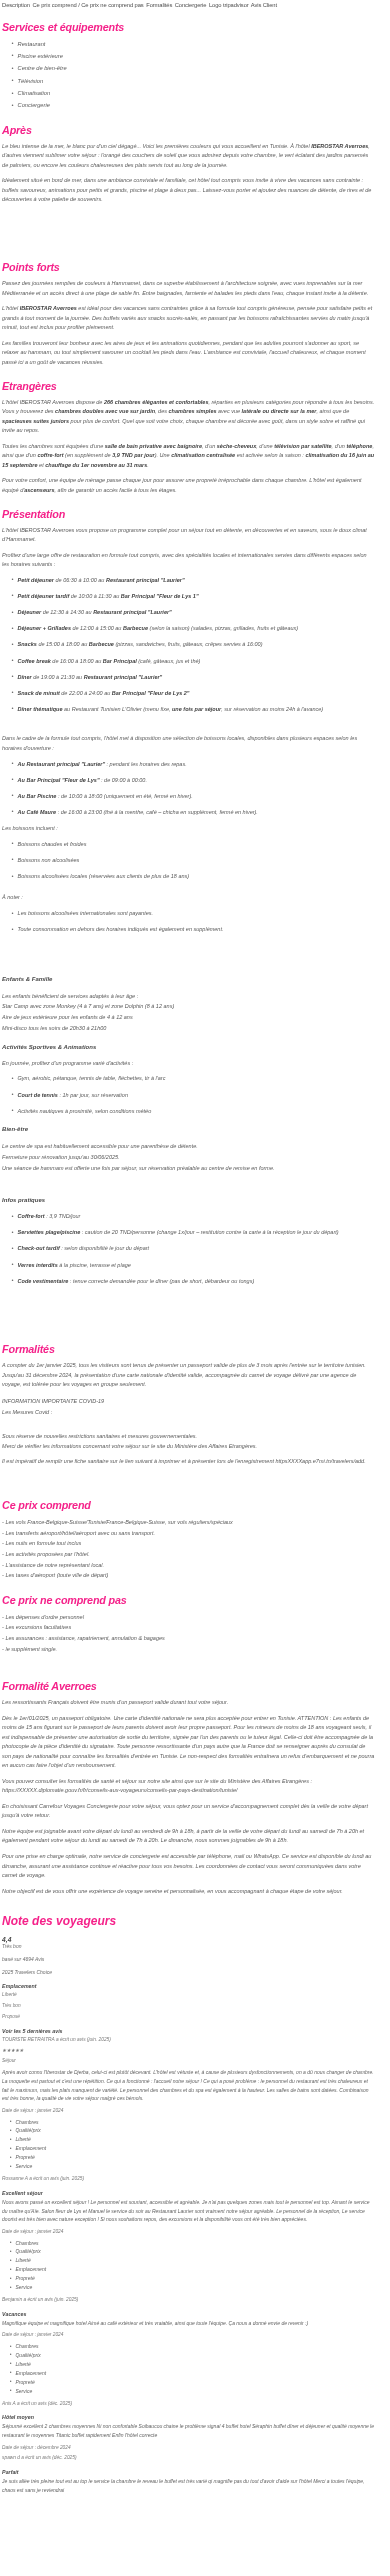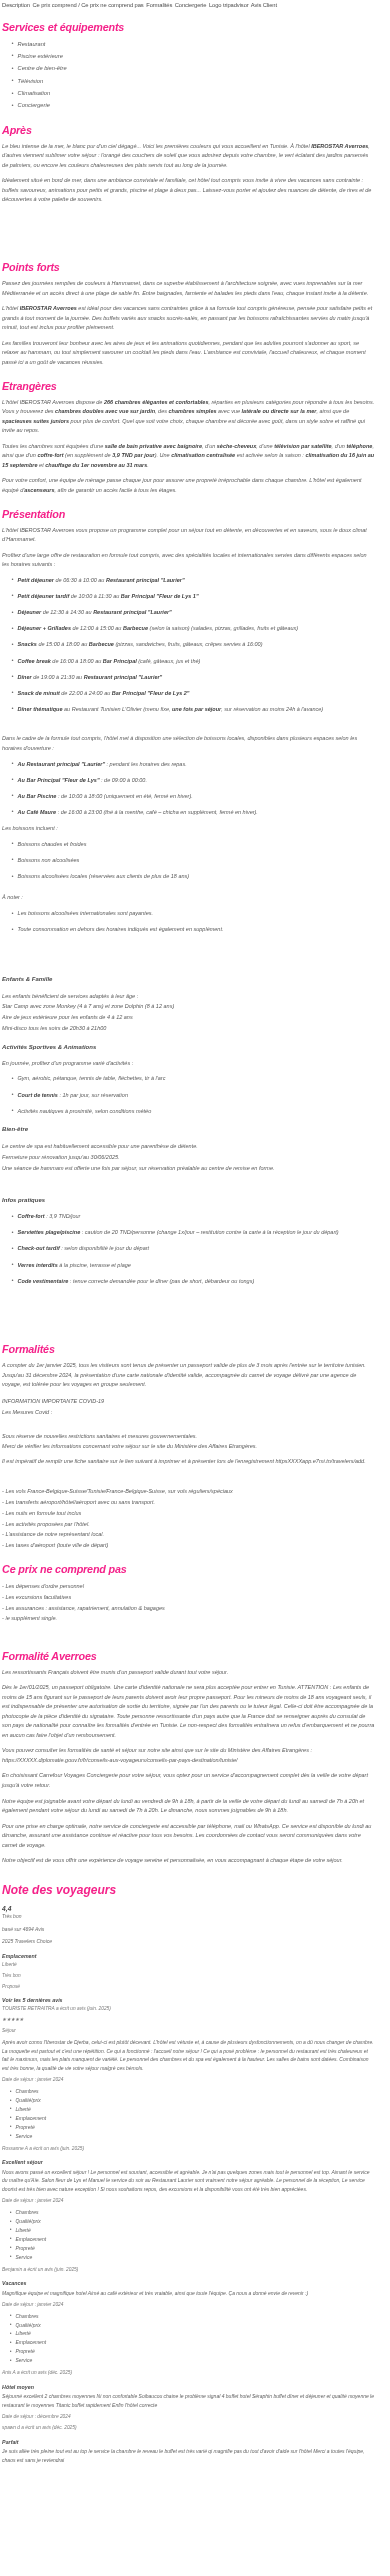--- a/index.html
+++ b/index.html
@@ -279,20 +279,21 @@
   <div class="gap-md"></div>
   <div class="dashlist">
     <p>Sous réserve de nouvelles restrictions sanitaires et mesures gouvernementales.</p>
     <p>Merci de vérifier les informations concernant votre séjour sur le site du Ministère des Affaires Etrangères.</p>
   </div>
   <div class="gap-sm"></div>
   <p class="body">Il est impératif de remplir une fiche sanitaire sur le lien suivant à imprimer et à présenter lors de l'enregistrement httpsXXXXapp.e7mi.tn/travelers/add.</p>
 
   <div class="gap-md"></div>
 
+  <h2 class="section">Ce prix comprend</h2>
   <div class="dashlist">
     <p>- Les vols France-Belgique-Suisse/Tunisie/France-Belgique-Suisse, sur vols réguliers/spéciaux</p>
     <p>- Les transferts aéroport/hôtel/aéroport avec ou sans transport.</p>
     <p>- Les nuits en formule tout inclus</p>
     <p>- Les activités proposées par l'hôtel.</p>
     <p>- L'assistance de notre représentant local.</p>
     <p>- Les taxes d'aéroport (toute ville de départ)</p>
   </div>
 
   <h2 class="section">Ce prix ne comprend pas</h2>

